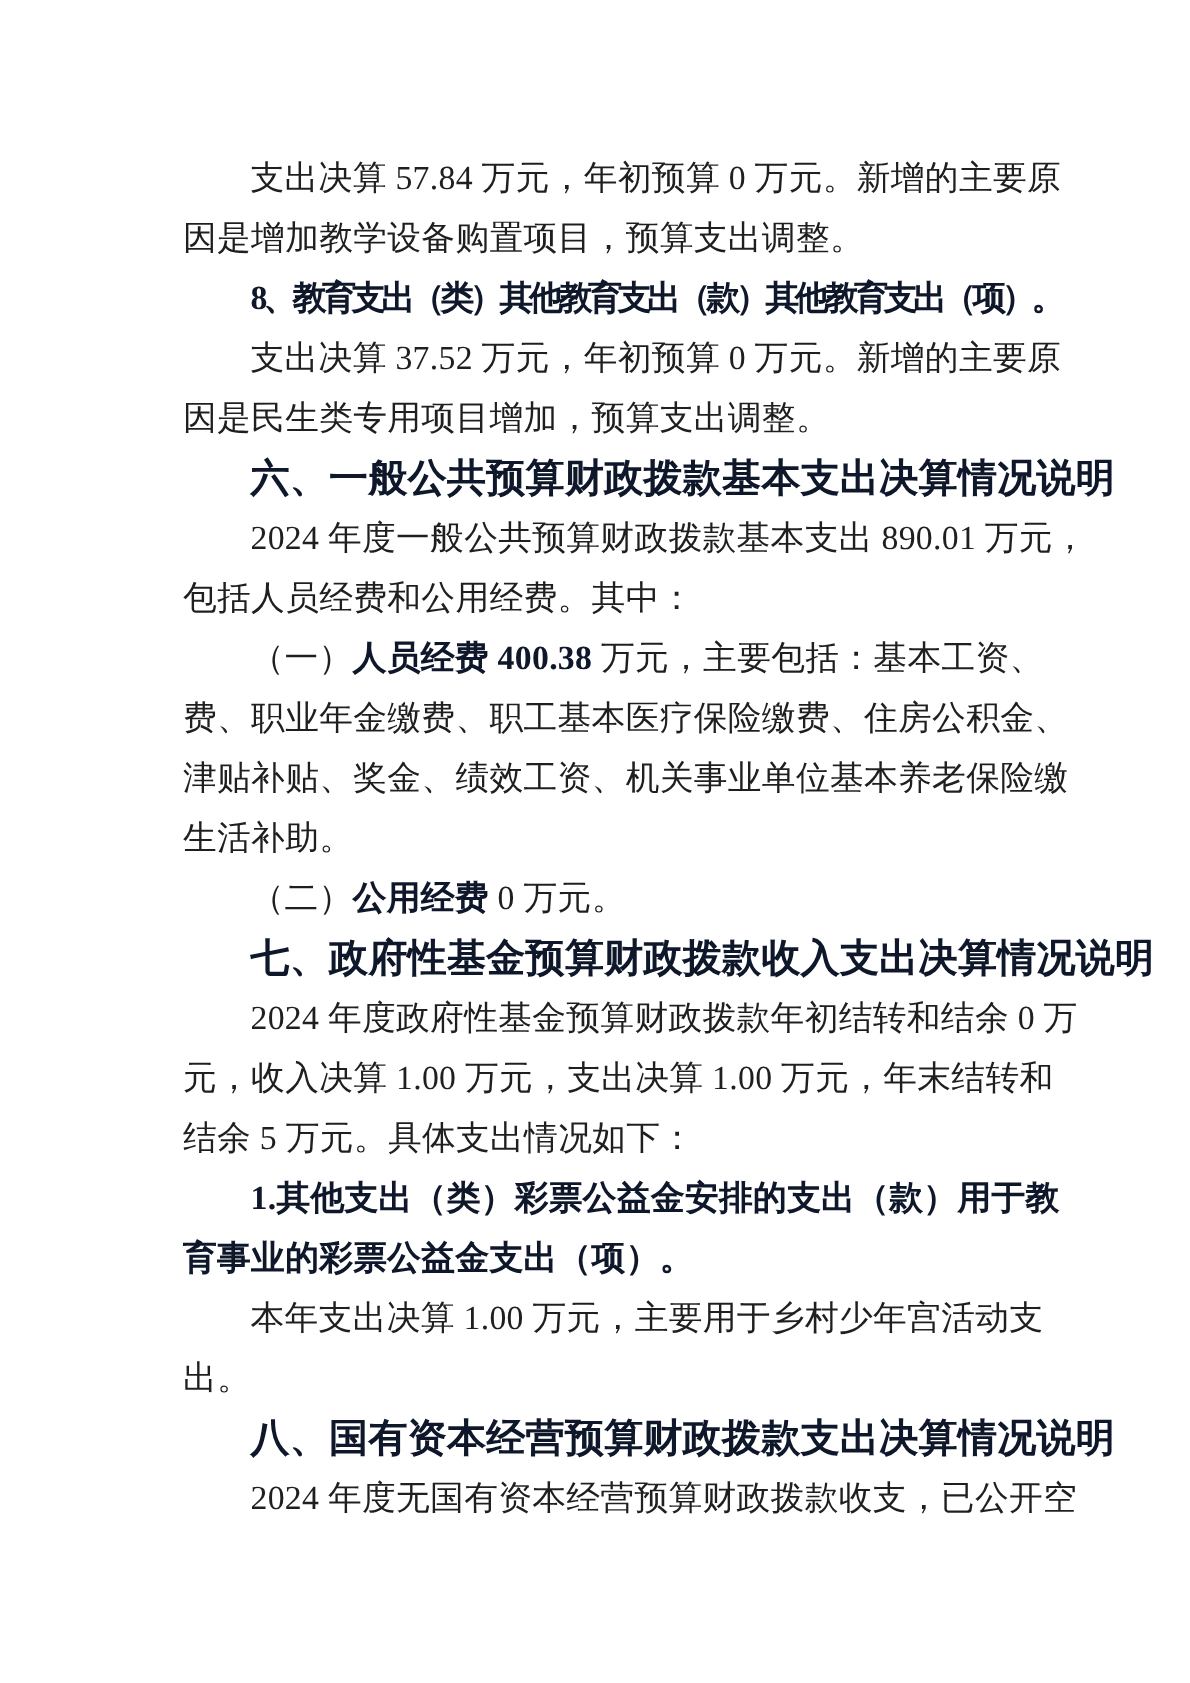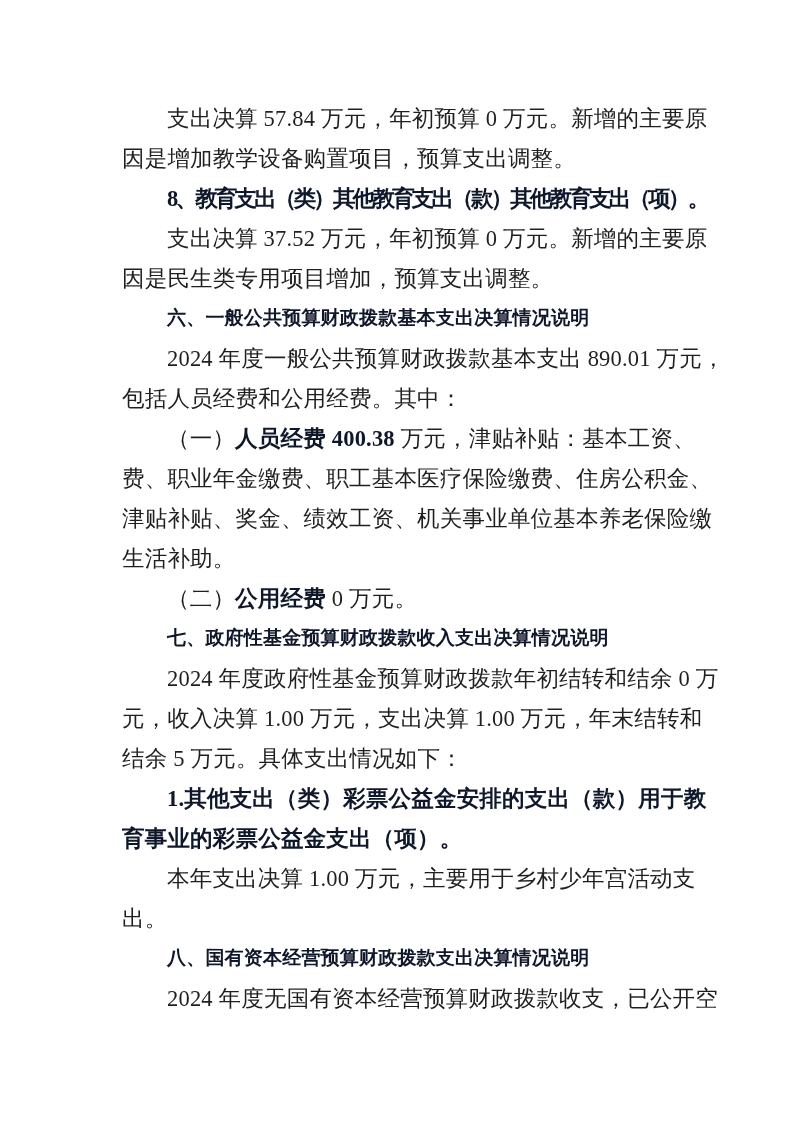--- a/index.html
+++ b/index.html
@@ -26,23 +26,23 @@
   .line {
     height: 40px;
     line-height: 40px;
     font-size: 22.5px;
     white-space: nowrap;
     letter-spacing: 0.2px;
   }
   .line.indent { padding-left: 45px; }
   .line.squeeze { letter-spacing: -2.8px; }
   .para.heading .line {
-    font-family: Liberation Mono, monospace;
+    font-family: Liberation Serif, serif;
     font-weight: 700;
-    font-size: 19px;
+    font-size: 26px;
     color: #101010;
   }
   .b { font-weight: 700; color: #0f172a; }
 </style>
 </head>
 <body>
 
 <div class="page">
   <div class="content">
       <div class="para body">
@@ -57,21 +57,21 @@
         <div class="line"><span>因是民生类专用项目增加，预算支出调整。</span></div>
       </div>
       <div class="para heading">
         <div class="line indent"><span class="b">六、一般公共预算财政拨款基本支出决算情况说明</span></div>
       </div>
       <div class="para body">
         <div class="line indent"><span>2024 年度一般公共预算财政拨款基本支出 890.01 万元，</span></div>
         <div class="line"><span>包括人员经费和公用经费。其中：</span></div>
       </div>
       <div class="para body">
-        <div class="line indent"><span>（一）</span><span class="b">人员经费 400.38 </span><span>万元，津贴补贴：基本工资、</span></div>
+        <div class="line indent"><span>（一）</span><span class="b">人员经费 400.38 </span><span>万元，主要包括：基本工资、</span></div>
         <div class="line"><span>费、职业年金缴费、职工基本医疗保险缴费、住房公积金、</span></div>
         <div class="line"><span>津贴补贴、奖金、绩效工资、机关事业单位基本养老保险缴</span></div>
         <div class="line"><span>生活补助。</span></div>
       </div>
       <div class="para body">
         <div class="line indent"><span>（二）</span><span class="b">公用经费</span><span> 0 万元。</span></div>
       </div>
       <div class="para heading">
         <div class="line indent"><span class="b">七、政府性基金预算财政拨款收入支出决算情况说明</span></div>
       </div>

